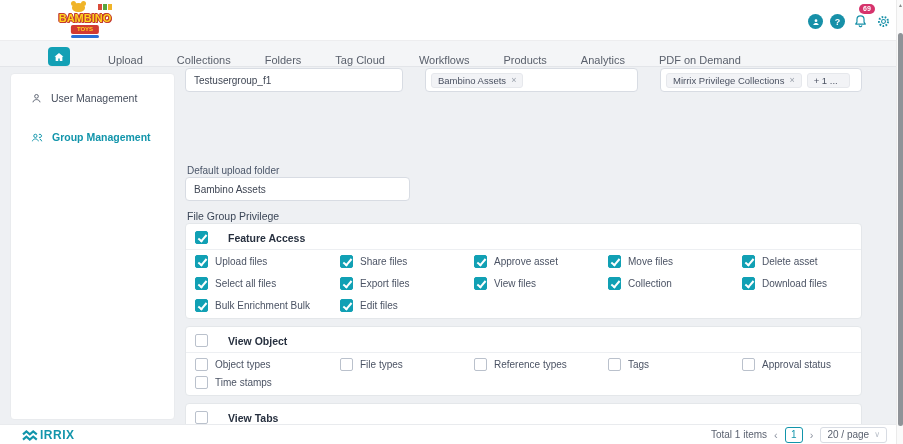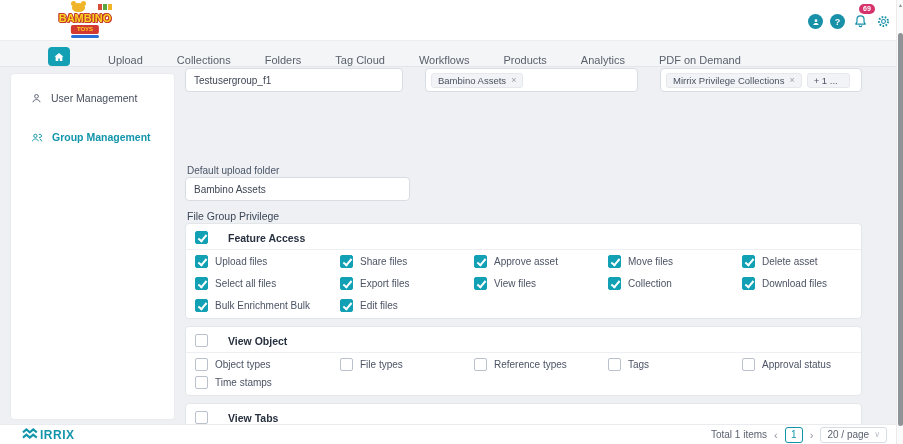--- a/index.html
+++ b/index.html
@@ -63,21 +63,21 @@
   .sec-body.wide-gap { row-gap:9px; }
   .cb-item { display:flex; align-items:center; gap:7px; height:13px; }
   .cb { width:13px; height:13px; border:1px solid #bac1cc; border-radius:2px; background:#fff; position:relative; flex:none; }
   .cb.checked { background:#11a0b4; border-color:#11a0b4; }
   .cb.checked::after { content:""; position:absolute; left:4px; top:1px; width:3px; height:7px;
                        border:solid #fff; border-width:0 2px 2px 0; transform:rotate(40deg); }
   .cb-label { font-size:10px; color:#4b5364; white-space:nowrap; }
   
   .footer { position:absolute; left:0; top:424px; width:903px; height:20px; background:#fff;
             border-top:1px solid #e9ebee; z-index:5; display:flex; align-items:center; justify-content:space-between; }
-  .brand { display:flex; align-items:flex-start; gap:2px; margin-left:22px; }
+  .brand { display:flex; align-items:flex-end; gap:2px; margin-left:22px; }
   .brand-text { font-size:12px; font-weight:800; color:#1295ab; letter-spacing:0.5px; }
   .pager { display:flex; align-items:center; gap:7px; margin-right:16px; font-size:10px; color:#5b6270; }
   .pg-chev { color:#8d93a0; font-size:11px; }
   .pg-num { min-width:18px; height:16px; border:1px solid #1295ab; border-radius:3px; color:#1295ab;
             display:flex; align-items:center; justify-content:center; font-size:10px; background:#fff; }
   .pg-size { height:16px; border:1px solid #d8dce3; border-radius:3px; background:#fff; display:flex;
              align-items:center; gap:5px; padding:0 6px; color:#5b6270; }
   .pg-caret { color:#b9bfc9; font-size:8px; }
   
   .scrollbar { position:absolute; right:0; top:0; width:7px; height:444px; background:#fafafa;

